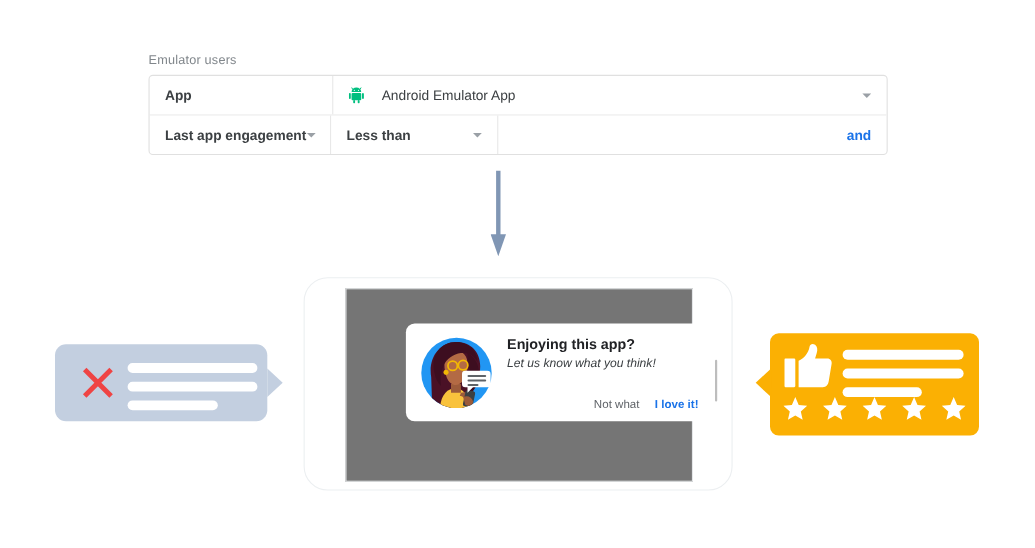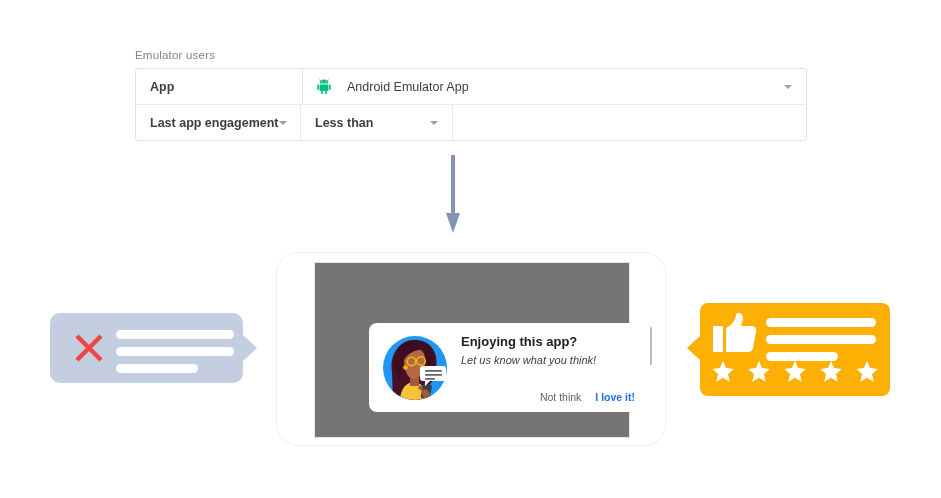--- a/index.html
+++ b/index.html
@@ -125,21 +125,21 @@
     width: 2.5px;
     height: 38px;
     background: #bdbdbd;
     border-radius: 1px;
   }
 
   
   .dialog {
     position: absolute;
     left: 54px;
-    top: 60px;
+    top: 31px;
     width: 280px;
     height: 89px;
     background: #ffffff;
     border-radius: 8px;
     box-sizing: border-box;
     display: flex;
     overflow: hidden;
   }
   .dialog-illus {
     width: 92px;
@@ -309,20 +309,23 @@
 
     <div class="form-row last">
       <div class="cell cell-d bordered-r">
         <span class="cell-text">Last app engagement</span>
         <span class="caret"></span>
       </div>
       <div class="cell cell-c bordered-r">
         <span class="cell-text">Less than</span>
         <span class="caret"></span>
       </div>
+      <div class="cell cell-e">
+        <span class="and-link">and</span>
+      </div>
     </div>
 
   </div>
 </div>
 
 <div class="arrow">
   <svg width="14" height="78" viewBox="0 0 14 78" aria-hidden="true">
     <rect x="5" y="0" width="4" height="60" fill="#8096b4"></rect>
     <polygon points="0,58 14,58 7,78" fill="#8096b4"></polygon>
   </svg>
@@ -374,21 +377,21 @@
             <rect x="44" y="36" width="17" height="1.8" rx="0.9" fill="#5f6368"></rect>
             <rect x="44" y="40" width="17" height="1.8" rx="0.9" fill="#5f6368"></rect>
             <rect x="44" y="44" width="10" height="1.8" rx="0.9" fill="#5f6368"></rect>
           </g>
         </svg>
       </div>
       <div class="dialog-body">
         <div class="dialog-title">Enjoying this app?</div>
         <div class="dialog-sub">Let us know what you think!</div>
         <div class="dialog-actions">
-          <span class="btn-secondary">Not think</span>
+          <span class="btn-secondary">Not what</span>
           <span class="btn-primary">I love it!</span>
         </div>
       </div>
     </div>
 
   </div>
 </div>
 
 <div class="card-neg">
   <div class="x-mark">

